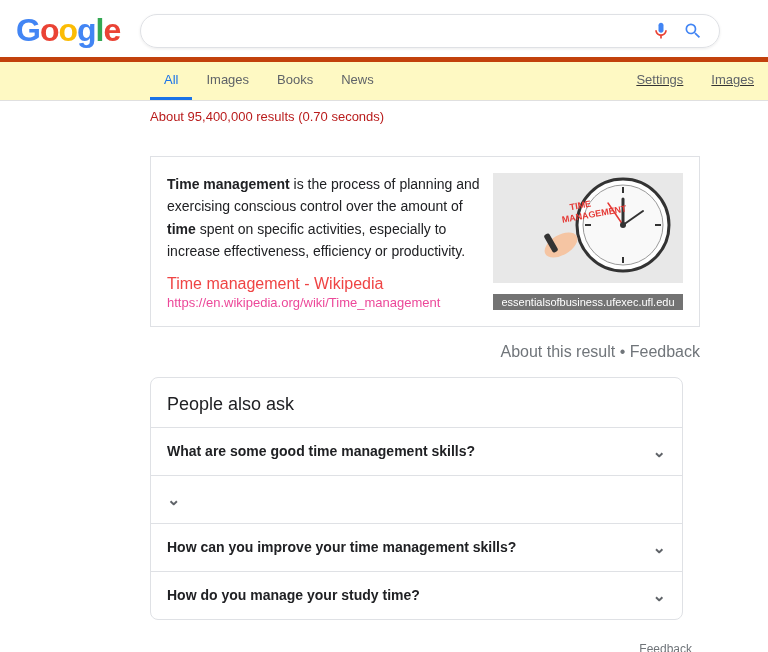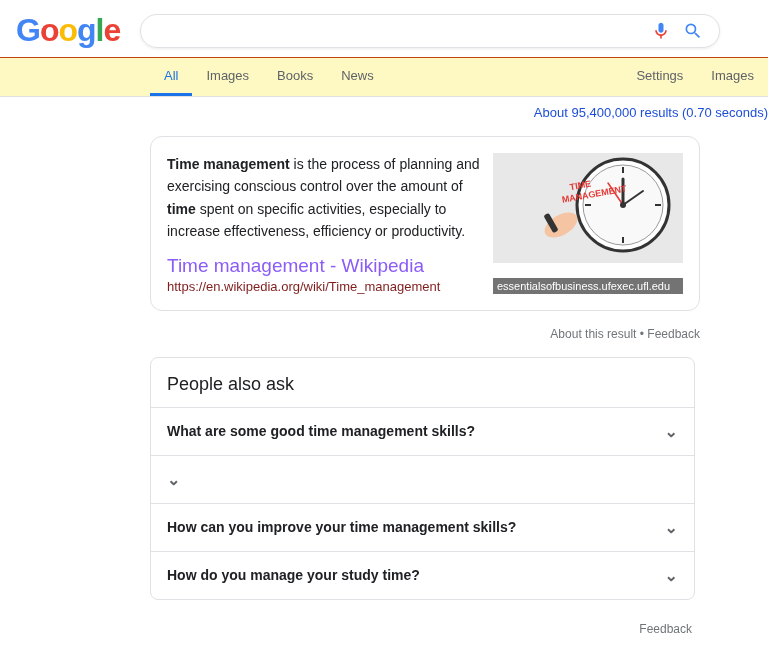--- a/index.html
+++ b/index.html
@@ -10,21 +10,21 @@
       font-size: 14px;
       width: 768px;
     }
 
     
     .header {
       display: flex;
       align-items: center;
       padding: 12px 16px 8px 16px;
       background: #fff;
-      border-bottom: 1px solid #c2410c;
+      border-bottom: 5px solid #c2410c;
     }
     .logo {
       font-size: 32px;
       font-weight: bold;
       letter-spacing: -1px;
       margin-right: 20px;
       flex-shrink: 0;
     }
     .logo-g { color: #4285F4; }
     .logo-o1 { color: #EA4335; }
@@ -89,45 +89,45 @@
       text-decoration: none;
     }
     .nav-tab.active {
       color: #1a73e8;
       border-bottom: 3px solid #1a73e8;
       font-weight: 500;
     }
     .nav-right {
       display: flex;
       align-items: center;
+      text-decoration: underline;
     }
     .nav-right .nav-tab {
       color: #5f6368;
     }
 
     
     .result-count {
       padding: 8px 0 8px 150px;
       font-size: 13px;
-      color: #1d4ed8;
-      text-align: right;
+      color: #b91c1c;
     }
 
     
     .main-content {
       padding: 0 0 0 150px;
       max-width: 700px;
     }
 
     
     .featured-snippet {
       border: 1px solid #dfe1e5;
-      border-radius: 12px;
+      border-radius: 0;
       padding: 16px;
-      margin: 8px 0 16px 0;
+      margin: 24px 0 16px 0;
       display: flex;
       gap: 4px;
       max-width: 570px;
     }
     .snippet-text {
       flex: 1;
       font-size: 14px;
       line-height: 1.6;
       color: #202124;
     }
@@ -145,52 +145,52 @@
     }
     .image-credit {
       font-size: 11px;
       color: #fff;
       background: rgba(0,0,0,0.55);
       padding: 2px 4px;
       position: absolute;
       bottom: 0;
       left: 0;
       right: 0;
-      text-align: left;
+      text-align: center;
     }
     .snippet-link {
       margin-top: 12px;
     }
     .snippet-link a {
-      color: #8b5cf6;
+      color: #ef4444;
       text-decoration: none;
-      font-size: 19px;
+      font-size: 16px;
     }
     .snippet-url {
       font-size: 13px;
-      color: #7f1d1d;
+      color: #ec4899;
       margin-top: 2px;
     }
     .about-result {
       text-align: right;
-      font-size: 12px;
+      font-size: 16px;
       color: #70757a;
       margin-top: 6px;
       max-width: 570px;
     }
     .about-result a {
       color: #70757a;
       text-decoration: none;
     }
 
     
     .paa-box {
       border: 1px solid #dfe1e5;
       border-radius: 8px;
-      margin: 16px 5px 16px 0;
+      margin: 16px 17px 16px 0;
       max-width: 570px;
     }
     .paa-title {
       font-size: 18px;
       color: #202124;
       padding: 16px 16px 12px 16px;
       font-weight: normal;
     }
     .paa-item {
       border-top: 1px solid #dfe1e5;

